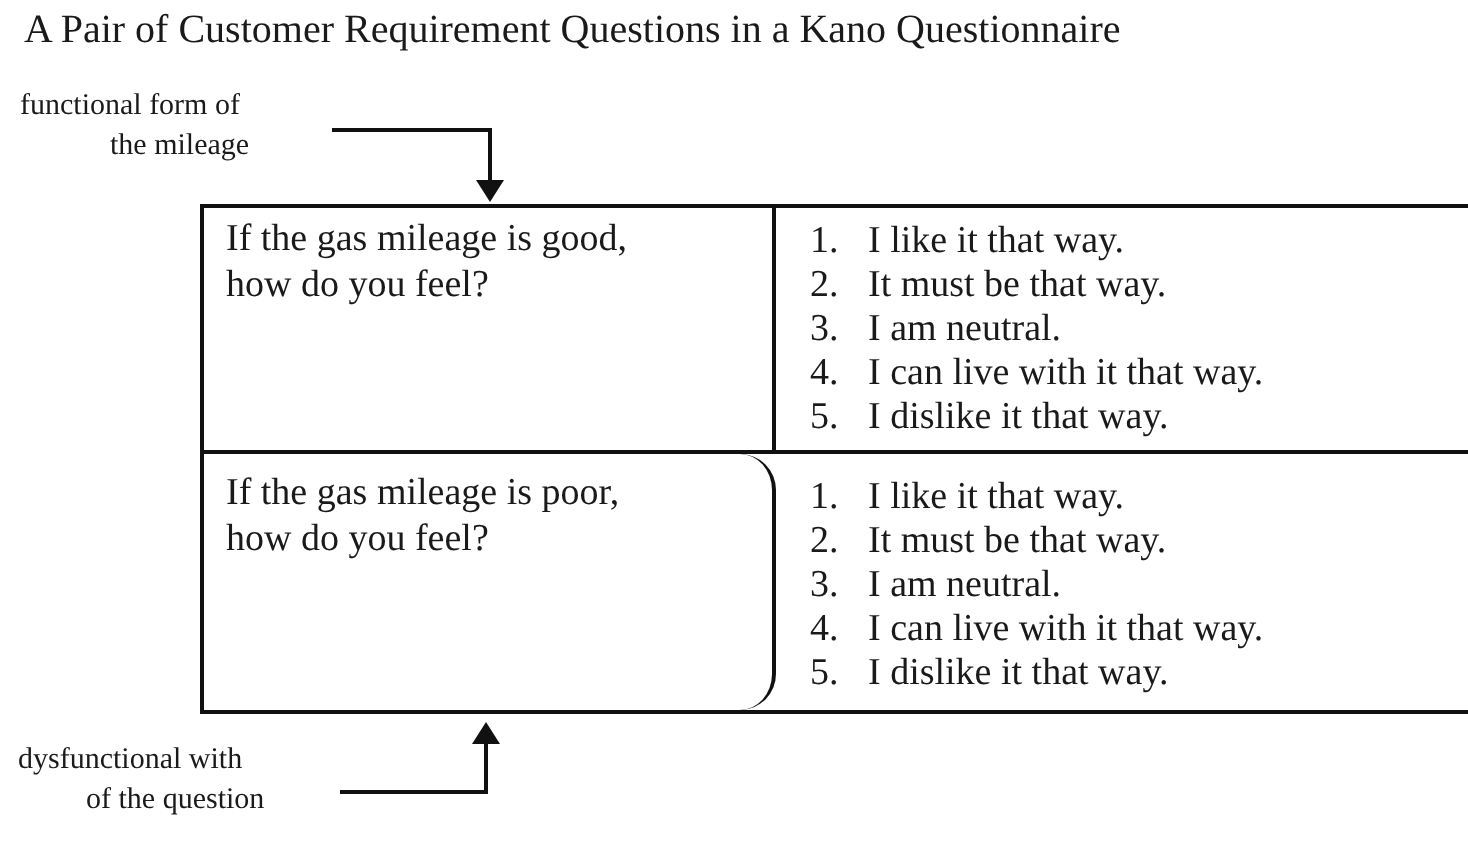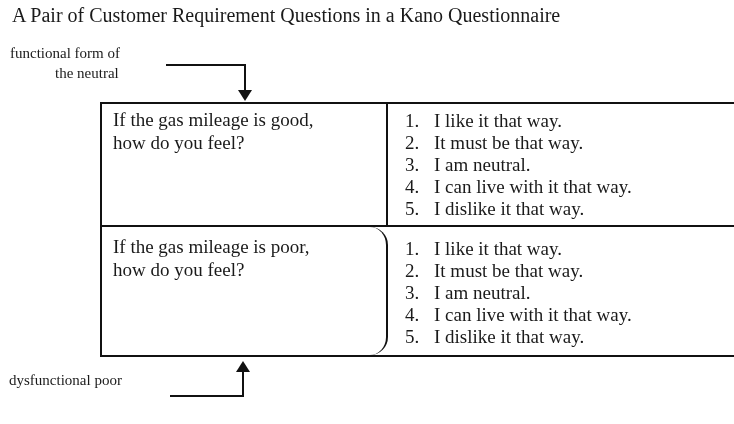--- a/index.html
+++ b/index.html
@@ -69,21 +69,21 @@
   .num { width: 29px; flex: none; }
 </style>
 </head>
 <body>
 
 <div class="page">
 
   <div class="title">A Pair of Customer Requirement Questions in a Kano Questionnaire</div>
 
   <div class="lbl func-l1">functional form of</div>
-  <div class="lbl func-l2">the neutral</div>
+  <div class="lbl func-l2">the mileage</div>
 
   <div class="line fc-h"></div>
   <div class="line fc-v"></div>
   <div class="head fc-head"></div>
 
   <div class="ktable">
 
     <div class="cell qcell q1">
       <div>If the gas mileage is good,</div>
       <div>how do you feel?</div>
@@ -139,15 +139,16 @@
         <span>I dislike it that way.</span>
       </div>
     </div>
 
   </div>
 
   <div class="head dc-head"></div>
   <div class="line dc-v"></div>
   <div class="line dc-h"></div>
 
-  <div class="lbl dys-l1">dysfunctional poor</div>
+  <div class="lbl dys-l1">dysfunctional with</div>
+  <div class="lbl dys-l2">of the question</div>
 
 </div>
 
 </body></html>

